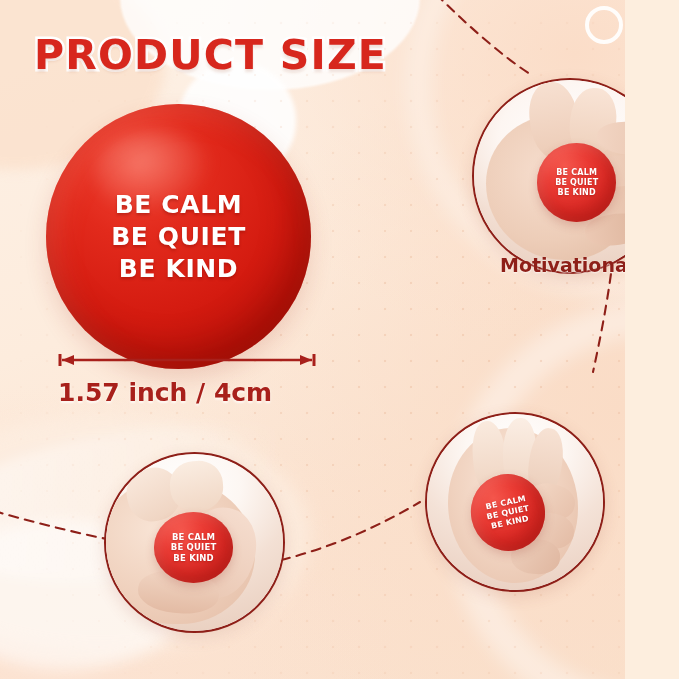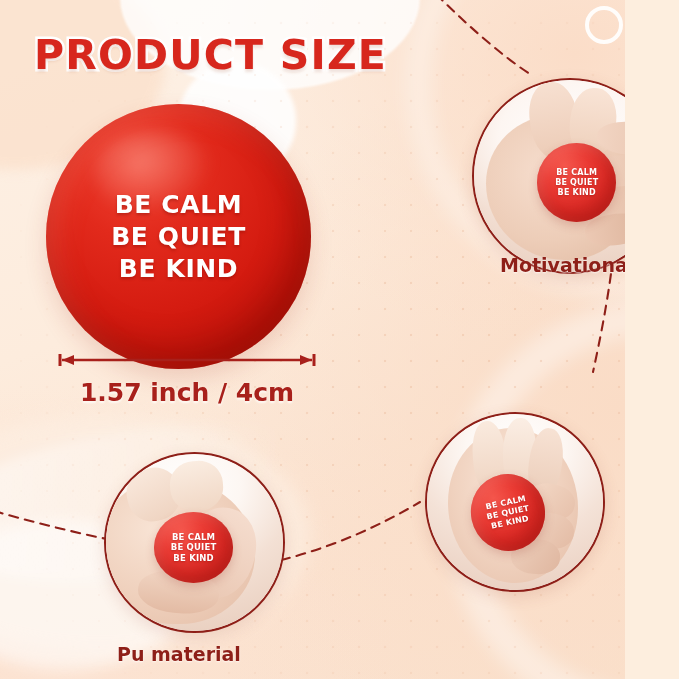--- a/index.html
+++ b/index.html
@@ -124,21 +124,20 @@
     line-height:1.28;
     letter-spacing:.6px;
     text-shadow:0 2px 3px rgba(130,12,5,.40);
     white-space:pre-line;
   }
 
   
   .dim-wrap { position:absolute; left:58px; top:352px; width:258px; }
   .dim-label {
     margin-top:6px;
-    text-align:center;
     font-family:"DejaVu Sans", sans-serif;
     font-weight:bold;
     font-size:25px;
     color:#a8201b;
     text-shadow:0 0 3px #fdf0e3, 0 2px 2px rgba(255,255,255,.8);
     white-space:nowrap;
   }
 
   
   .photo-circle {
@@ -284,21 +283,20 @@
       <div class="finger" style="left:18%; top:66%; width:46%; height:24%;
             background:linear-gradient(180deg,#f1d5c3,#e3bba4); transform:rotate(5deg);"></div>
 
       <div class="mini-ball" style="left:27%; top:33%; width:45%; height:40%; border-radius:50%;">
         <div class="mini-text" style="font-size:8.5px;">BE CALM
 BE QUIET
 BE KIND</div>
       </div>
     </div>
   </div>
-  <div class="caption" style="left:117px; top:641px;">Pu material</div>
 
   <div class="photo-circle" style="left:425px; top:412px; width:180px; height:180px;">
     <div class="photo-inner">
       <div class="skin-bg" style="background:
             radial-gradient(ellipse 140% 120% at 50% 20%, #ffffff 0%, #fdf7f3 20%, #f4e2d7 42%, #ead0c1 70%, #e1c3b2 100%);"></div>
 
       <div class="finger" style="left:12%; top:8%; width:74%; height:88%;
             background:radial-gradient(ellipse at 45% 35%, #f9e5d7 0%, #f0d2bf 52%, #e4bda6 100%);
             border-radius:48% 52% 48% 52%;"></div>
 

